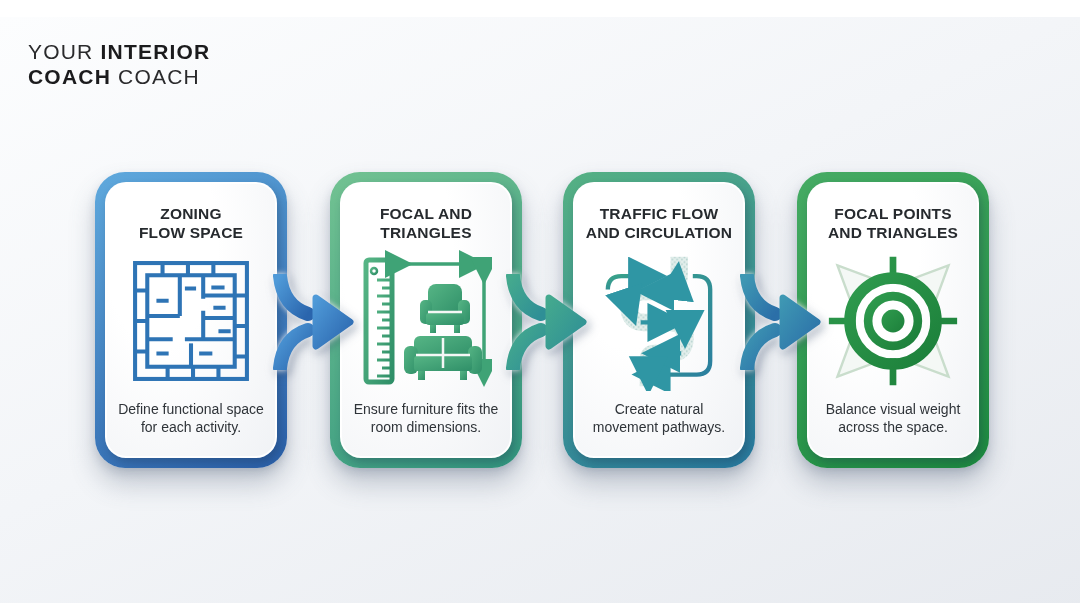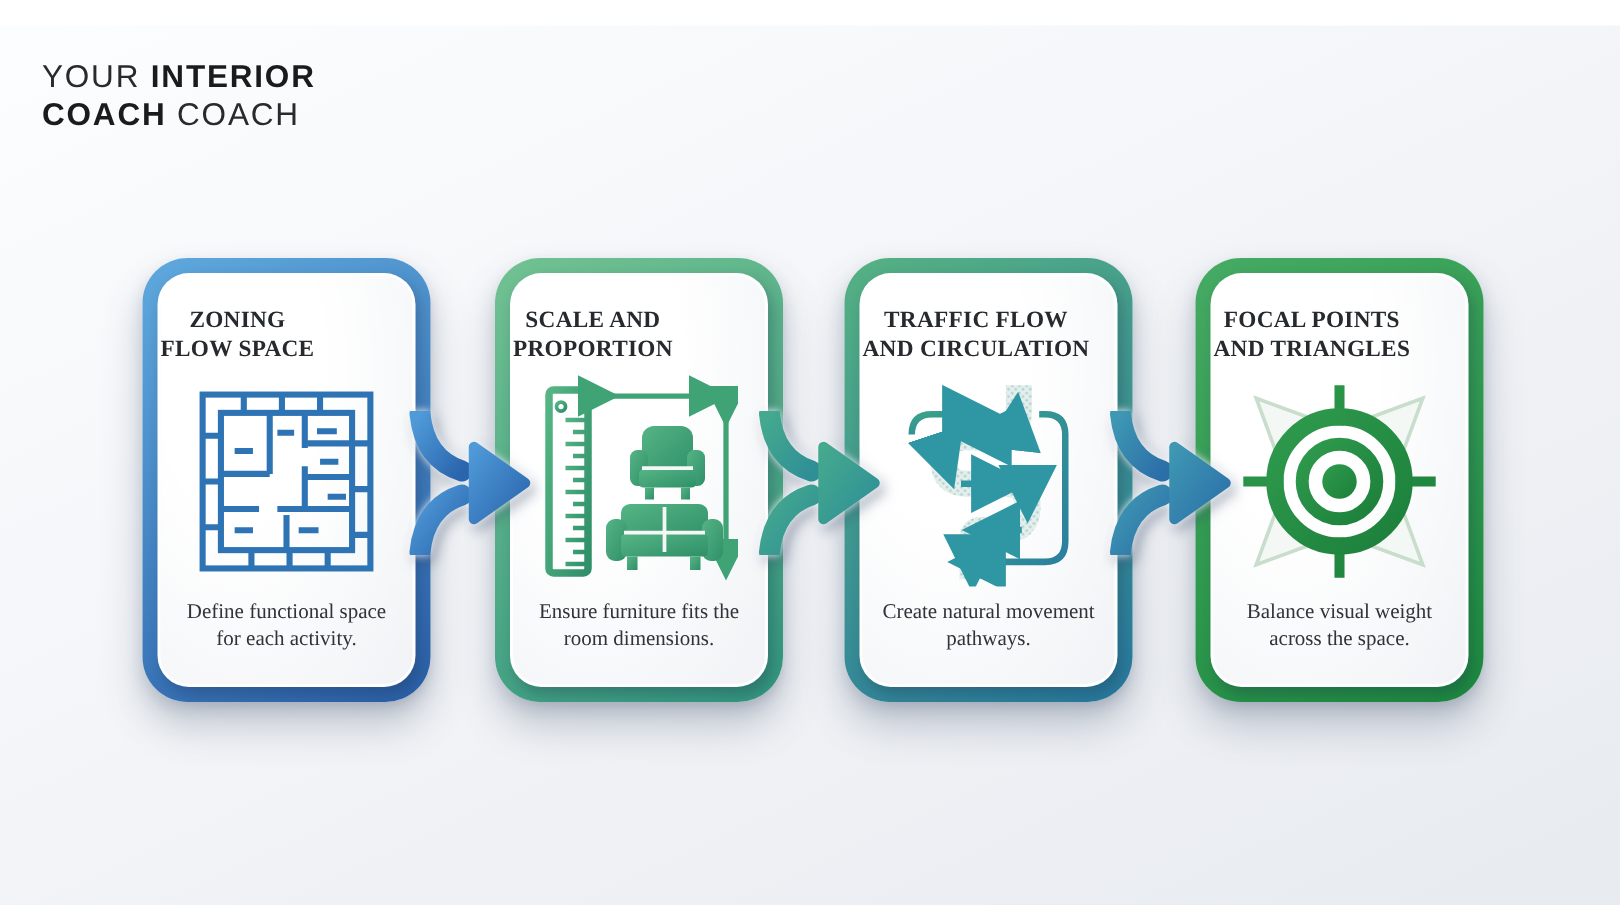--- a/index.html
+++ b/index.html
@@ -13,21 +13,21 @@
   .logo .lb{font-weight:800;}
 
   
   .card{position:absolute;top:155px;width:192px;height:296px;border-radius:30px;
         background:linear-gradient(150deg,var(--a1) 0%,var(--a2) 100%);
         box-shadow:0 16px 26px rgba(80,95,120,.30),0 5px 10px rgba(80,95,120,.18);}
   .card-inner{position:absolute;inset:10px;border-radius:21px;
         border:2.5px solid rgba(255,255,255,.95);
         background:radial-gradient(ellipse at 32% 22%,#ffffff 35%,#f0f2f5 100%);
         box-shadow:3px 5px 9px rgba(25,45,75,.30);
-        display:flex;flex-direction:column;align-items:flex-start;font-family:Liberation Serif, serif;}
+        display:flex;flex-direction:column;align-items:center;}
   .card-title{margin-top:20px;text-align:center;font-weight:700;font-size:15.5px;
         line-height:1.25;color:#262a2e;letter-spacing:.2px;}
   .card-icon{flex:1;display:flex;align-items:center;justify-content:center;width:100%;}
   .card-desc{margin:0 10px 20px;text-align:center;font-size:14px;line-height:1.3;color:#2f3439;}
 
   
   .flow-arrow{position:absolute;top:257px;width:84px;height:96px;z-index:5;
         filter:drop-shadow(0 0 3px rgba(255,255,255,.95)) drop-shadow(3px 4px 4px rgba(50,70,100,.35));}
 
   svg{display:block;}
@@ -64,22 +64,22 @@
           <path d="M24,40 H36 M52,28 H63 M78,27 H91 M80,47 H92 M24,92 H36 M66,92 H79 M85,70 H97"></path>
         </svg>
       </div>
       <div class="card-desc">Define functional space for each activity.</div>
     </div>
   </div>
 
   <div class="card" style="left: 330px; --a1: #72c292; --a2: #32967e;">
     <div class="card-inner">
       <div class="card-title">
-        <span>SCALE AND</span><br>
-        <span>PROPORTION</span>
+        <span>FOCAL AND</span><br>
+        <span>TRIANGLES</span>
       </div>
       <div class="card-icon">
         <svg width="132" height="142" viewBox="0 0 132 142">
           <defs>
             <linearGradient id="g2" x1="0" y1="0" x2="1" y2="1">
               <stop offset="0" stop-color="#56b585"></stop>
                 <stop offset="1" stop-color="#2f8f68"></stop>
             </linearGradient>
             <marker id="m2" markerWidth="9" markerHeight="9" refX="6" refY="4" orient="auto">
               <path d="M0,0 L8,4 L0,8 Z" fill="#3fa376"></path>

